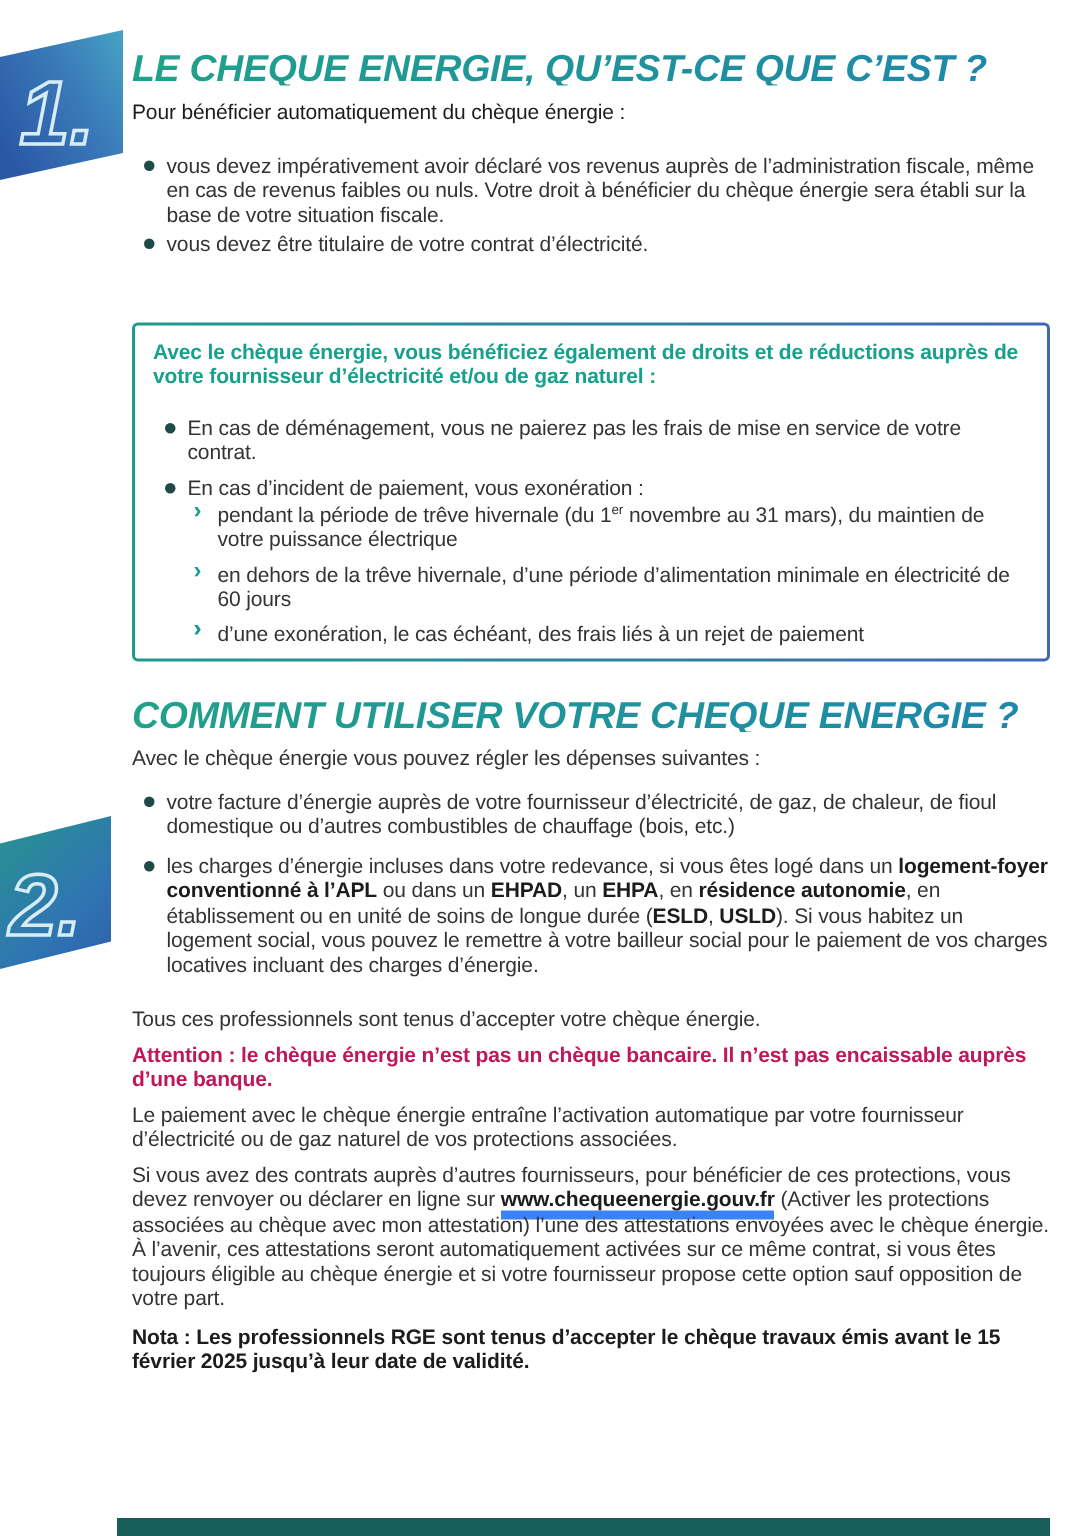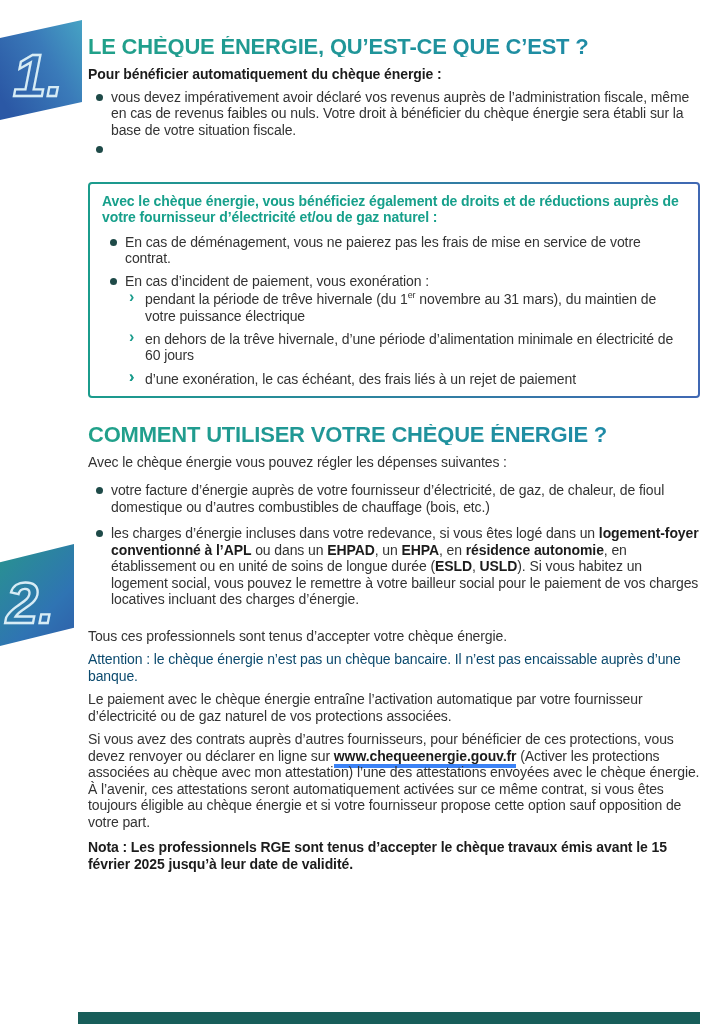--- a/index.html
+++ b/index.html
@@ -13,52 +13,52 @@
     background:linear-gradient(60deg,#2b58a5 10%,#3a7ab9 60%,#46a3c4 100%);
     clip-path:polygon(0 18%,100% 0%,100% 82%,0 100%);}
   .badge-2{top:544px;width:74px;height:102px;
     background:linear-gradient(135deg,#28948e 0%,#2f74b3 65%,#2f5fa9 100%);
     clip-path:polygon(0 18%,100% 0%,100% 82%,0 100%);}
   .badge svg{position:absolute;left:0;top:0;}
   .badge text{font-family:"Liberation Sans",sans-serif;font-weight:bold;font-style:italic;
     fill:none;stroke:#d7ecf5;stroke-width:2.3px;}
   .content{position:absolute;left:88px;top:0;width:612px;padding-top:36px;}
   .section-title{
-    margin:0 0 9px 0;font-size:22px;line-height:21px;font-weight:bold;
+    margin:0 0 9px 0;font-size:25px;line-height:21px;font-weight:bold;font-style:italic;
     letter-spacing:-0.2px;
     background:linear-gradient(90deg,#21a189 0%,#1e86ac 100%);
     -webkit-background-clip:text;background-clip:text;color:transparent;
   }
   p{margin:0;}
   .para{margin-bottom:8px;}
-  .subhead{font-weight:bold;color:#1c1c1c;margin-top:5px;}
+  .subhead{font-weight:normal;color:#1c1c1c;margin-top:5px;}
   ul{list-style:none;margin:0;padding:0;}
-  .bullets{margin-top:6px;}
+  .bullets{margin-top:19px;}
   .bullets li{position:relative;padding-left:23px;margin-bottom:3px;}
   .dot{position:absolute;left:8px;top:5px;width:7px;height:7px;border-radius:50%;
     background:#1e4a48;}
   .infobox-wrap{margin-top:44px;padding:2px;border-radius:4px;
     background:linear-gradient(90deg,#1b9c8c 0%,#4068b3 100%);}
   .infobox{background:#ffffff;border-radius:2px;padding:9px 12px 9px 12px;line-height:16.3px;}
   .infobox-title{color:#17a08b;font-weight:bold;margin:0 0 8px 0;}
   .infobox .bullets li{margin-bottom:7px;}
   .infobox .bullets li:last-child{margin-bottom:0;}
   .subbullets{margin-top:2px;}
   .subbullets li{position:relative;padding-left:20px;margin-bottom:2px;}
   .chevron{position:absolute;left:4px;top:-2px;color:#1b9c8c;font-weight:bold;font-size:16px;}
   sup{font-size:9px;line-height:0;vertical-align:super;}
   .s2-title{margin-top:26px;}
   .s2-bullets{margin-top:12px;margin-bottom:20px;}
   .s2-bullets li{margin-bottom:10px;}
   .bold{font-weight:bold;color:#1c1c1c;}
-  .bold-para{font-weight:normal;color:#0c4a6e;margin-top:7px;margin-bottom:7px;}
+  .bold-para{font-weight:bold;color:#be185d;margin-top:7px;margin-bottom:7px;}
   .p-tight{margin-bottom:0;}
   .p-norm{margin-bottom:7px;}
   .link{font-weight:bold;color:#1c1c1c;text-decoration:none;
-    border-bottom:4px solid #3b82f6;cursor:pointer;}
+    border-bottom:6px solid #3b82f6;cursor:pointer;}
   .nota{font-weight:bold;color:#1c1c1c;margin-top:9px;}
   .footer-bar{position:absolute;left:78px;top:1012px;width:622px;height:12px;
     background:#185e5a;}
 </style>
 </head>
 <body>
 
 <div class="badge badge-1">
   <svg width="82" height="100" viewBox="0 0 82 100">
     <text x="13" y="76" font-size="60">1.</text>
@@ -78,20 +78,21 @@
 
   <p class="subhead">Pour bénéficier automatiquement du chèque énergie :</p>
 
   <ul class="bullets">
     <li>
       <span class="dot"></span>
       <span>vous devez impérativement avoir déclaré vos revenus auprès de l’administration fiscale, même en cas de revenus faibles ou nuls. Votre droit à bénéficier du chèque énergie sera établi sur la base de votre situation fiscale.</span>
     </li>
     <li>
       <span class="dot"></span>
+      <span>vous devez être titulaire de votre contrat d’électricité.</span>
     </li>
   </ul>
 
   <div class="infobox-wrap">
     <div class="infobox">
       <p class="infobox-title">Avec le chèque énergie, vous bénéficiez également de droits et de réductions auprès de votre fournisseur d’électricité et/ou de gaz naturel :</p>
       <ul class="bullets">
         <li>
           <span class="dot"></span>
           <span>En cas de déménagement, vous ne paierez pas les frais de mise en service de votre contrat.</span>

